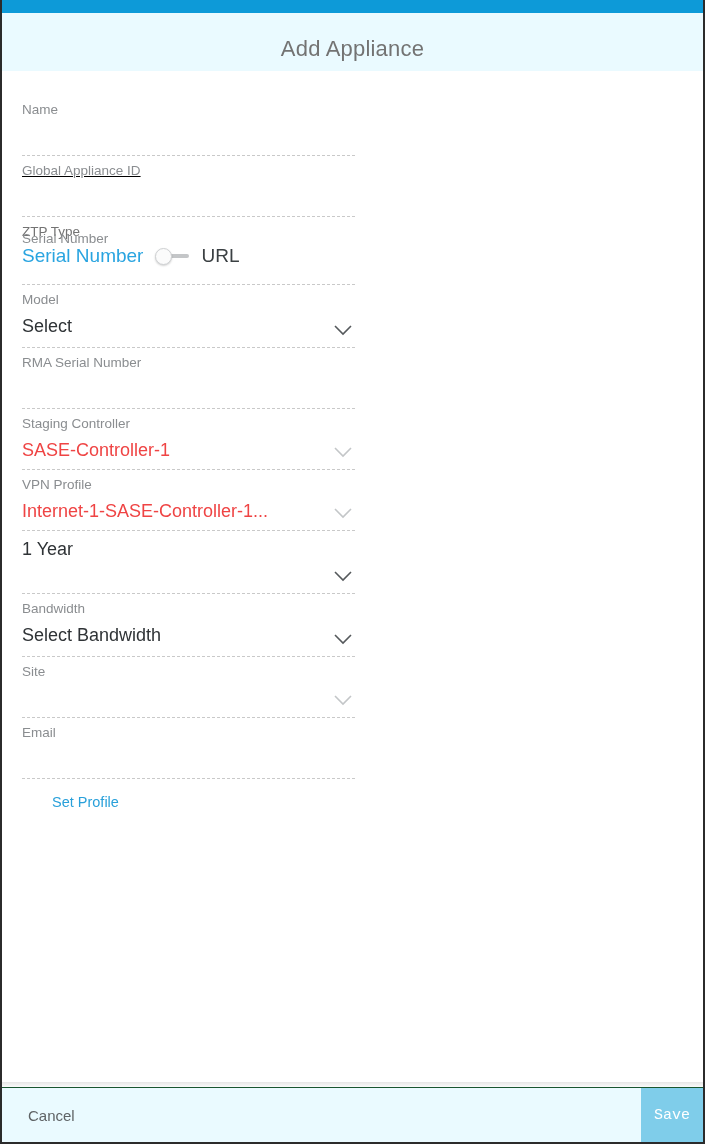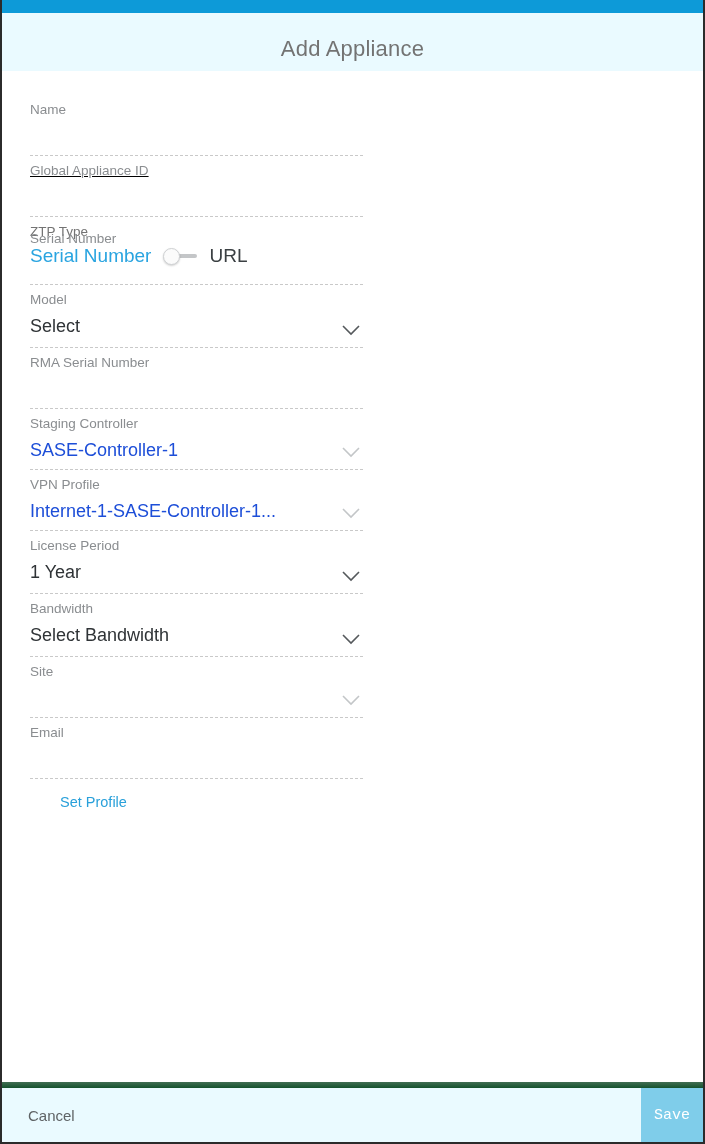--- a/index.html
+++ b/index.html
@@ -60,21 +60,21 @@
   
   .form-area {
     flex: 1 1 auto;
     background: #ffffff;
     padding: 24px 0 0 0;
     position: relative;
     overflow: hidden;
   }
   .col {
     width: 333px;
-    margin-left: 28px;
+    margin-left: 20px;
   }
 
   .field {
     position: relative;
     border-bottom: 1px dashed #c9c9c9;
     padding-bottom: 0;
     margin-bottom: 0;
   }
   .field .lbl {
     display: block;
@@ -96,21 +96,21 @@
   .field .val.placeholder {
     color: #cdcdcd;
     font-size: 15px;
     line-height: 22px;
     padding: 2px 0 3px 0;
   }
   .field .val.empty {
     color: transparent;
   }
   .field.disabled .val {
-    color: #1d4ed8;
+    color: #ef4444;
   }
 
   
   .field.text .val {
     height: 24px;
     padding-top: 10px;
     padding-bottom: 6px;
   }
 
   
@@ -199,21 +199,21 @@
   }
 
   
   .footer {
     flex: 0 0 auto;
     height: 54px;
     background: #eafaff;
     display: flex;
     align-items: stretch;
     position: relative;
-    border-top: 6px solid #14532d;
+    border-top: 1px solid #14532d;
   }
   .footer::before {
     content: "";
     position: absolute;
     left: 0; right: 0; top: -6px;
     height: 6px;
     background: linear-gradient(to bottom, rgba(170,170,170,0.30), rgba(255,255,255,0));
   }
   .cancel-btn {
     display: flex;
@@ -306,21 +306,20 @@
         <span class="lbl">VPN Profile</span>
         <span class="val">Internet-1-SASE-Controller-1...</span>
         <span class="chev">
           <svg width="24" height="14" viewBox="0 0 24 14">
               <path d="M4 3 L12 11 L20 3" fill="none" stroke="#c3c6c8" stroke-width="1.6"></path>
             </svg>
         </span>
       </div>
 
       <div class="field f-license">
-        <span class="lbl">License Period</span>
         <span class="val">1 Year</span>
         <span class="chev">
           <svg width="24" height="14" viewBox="0 0 24 14">
               <path d="M4 3 L12 11 L20 3" fill="none" stroke="#55595c" stroke-width="1.6"></path>
             </svg>
         </span>
       </div>
 
       <div class="field f-bandwidth">
         <span class="lbl">Bandwidth</span>

